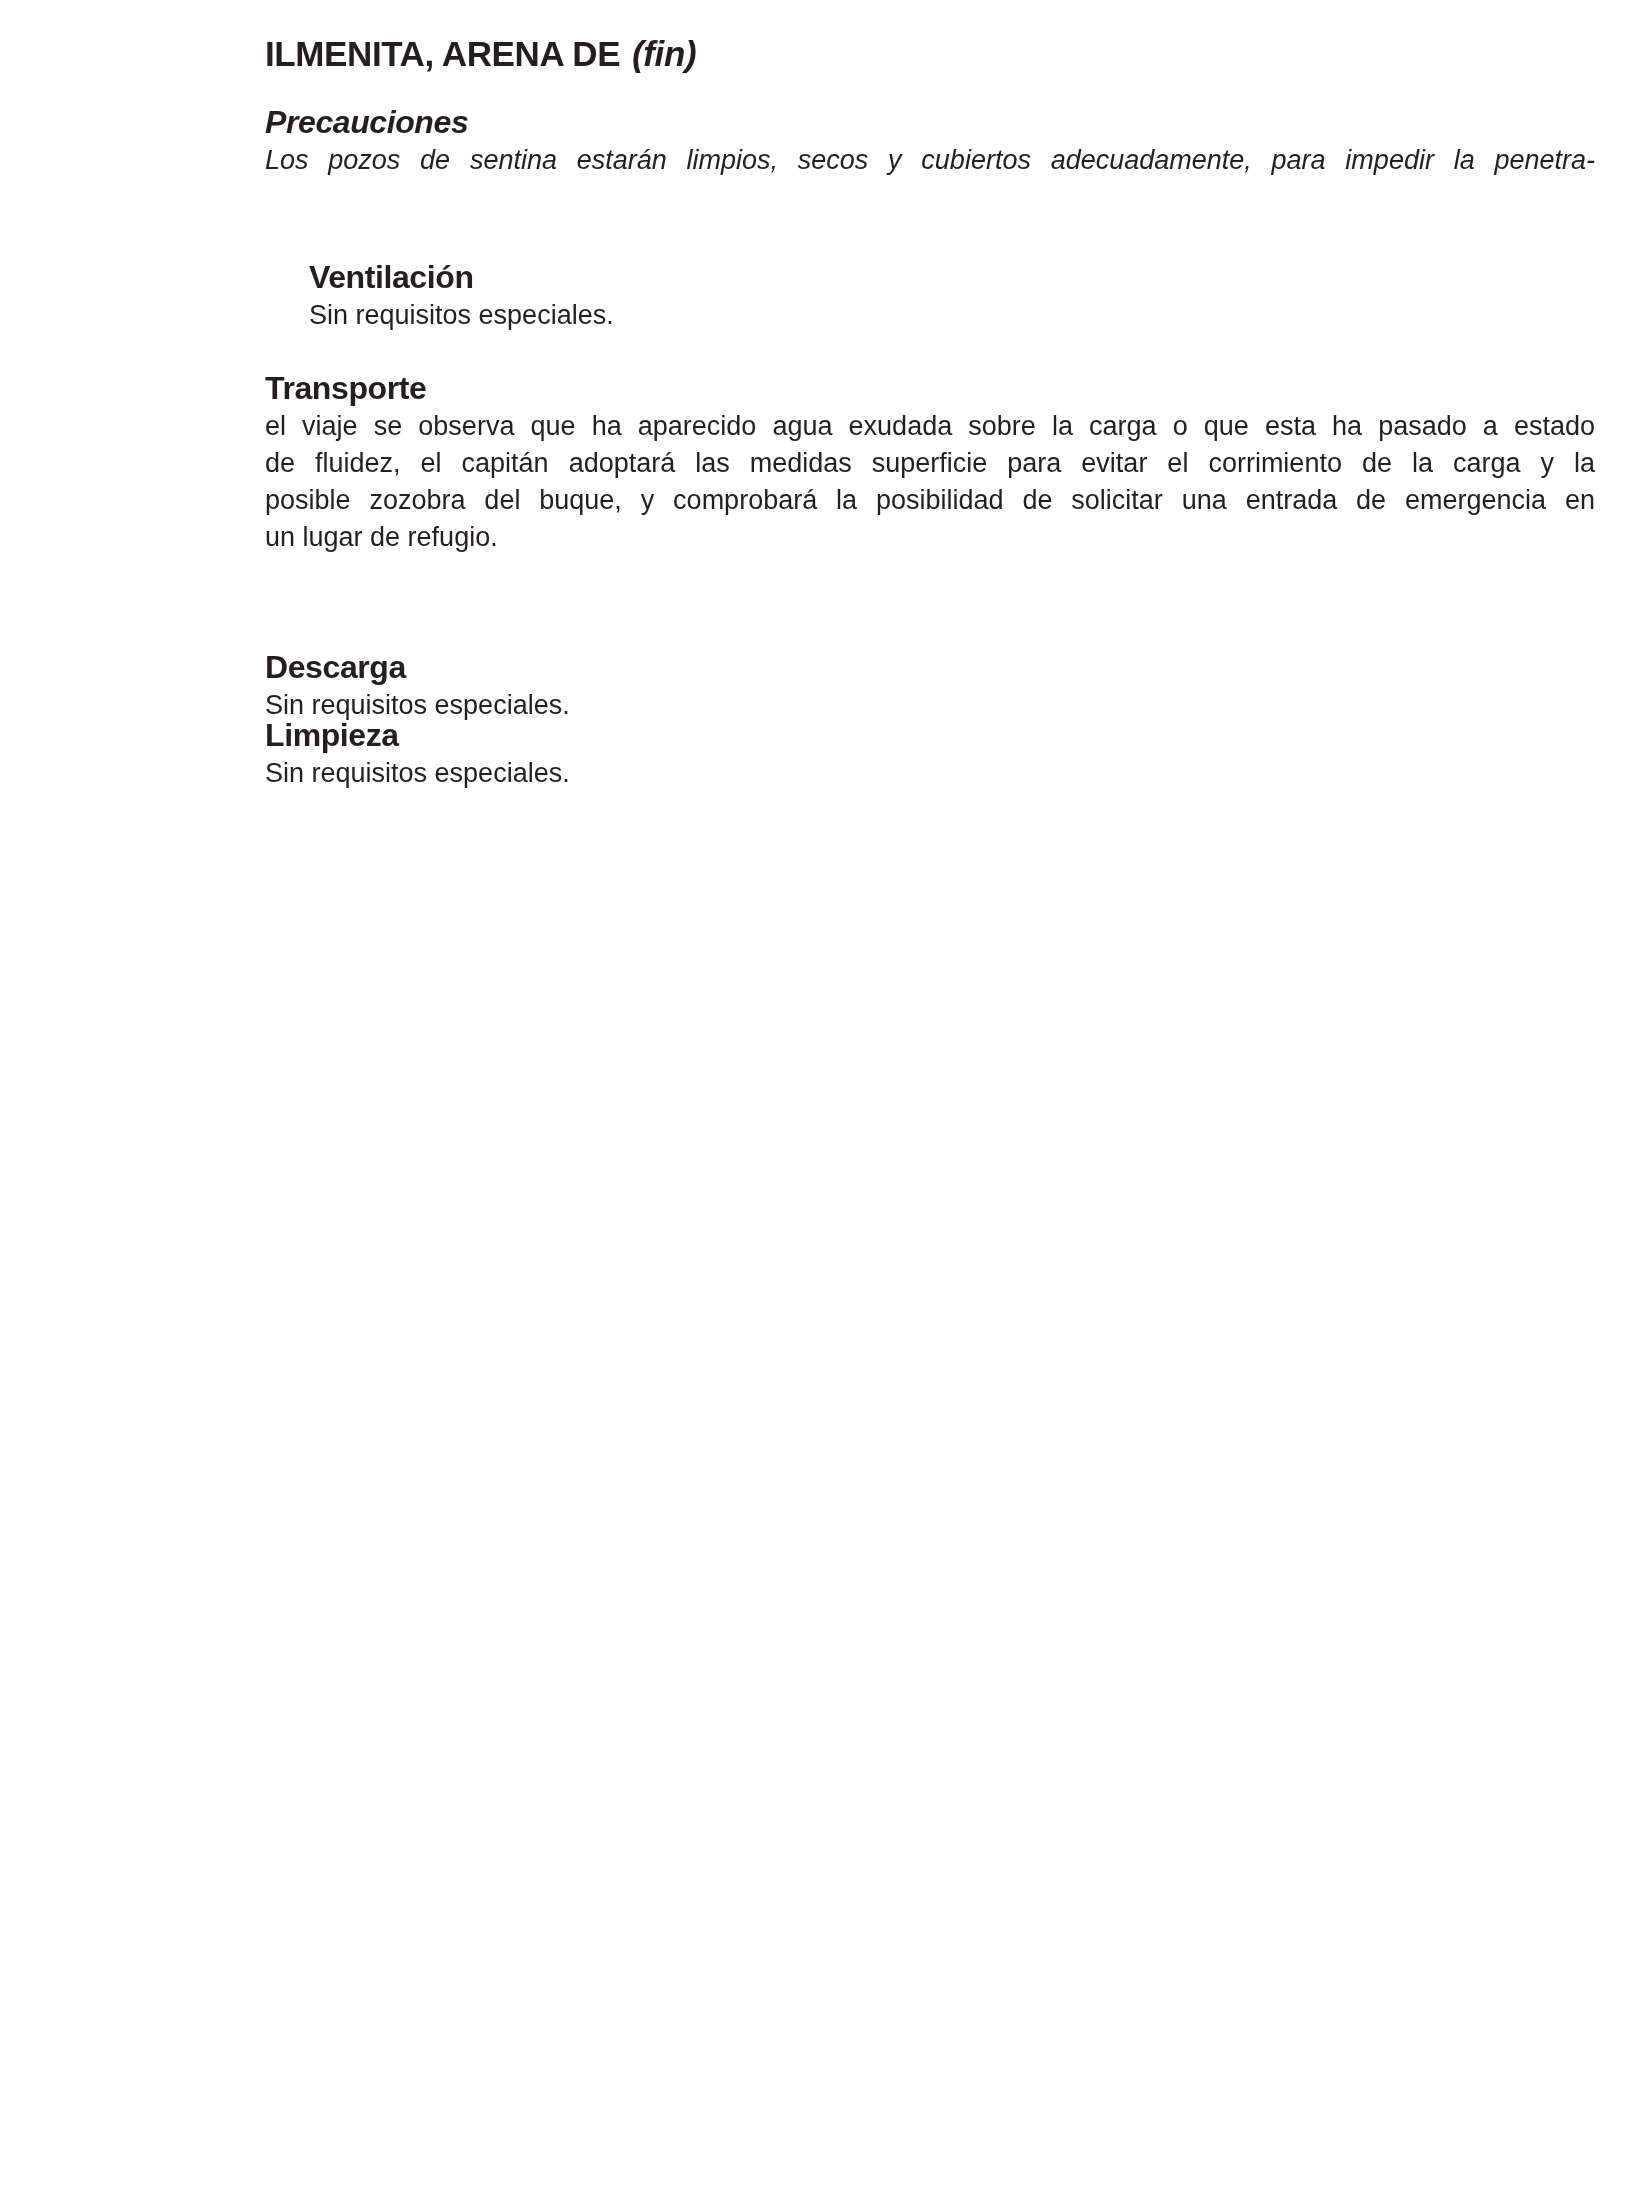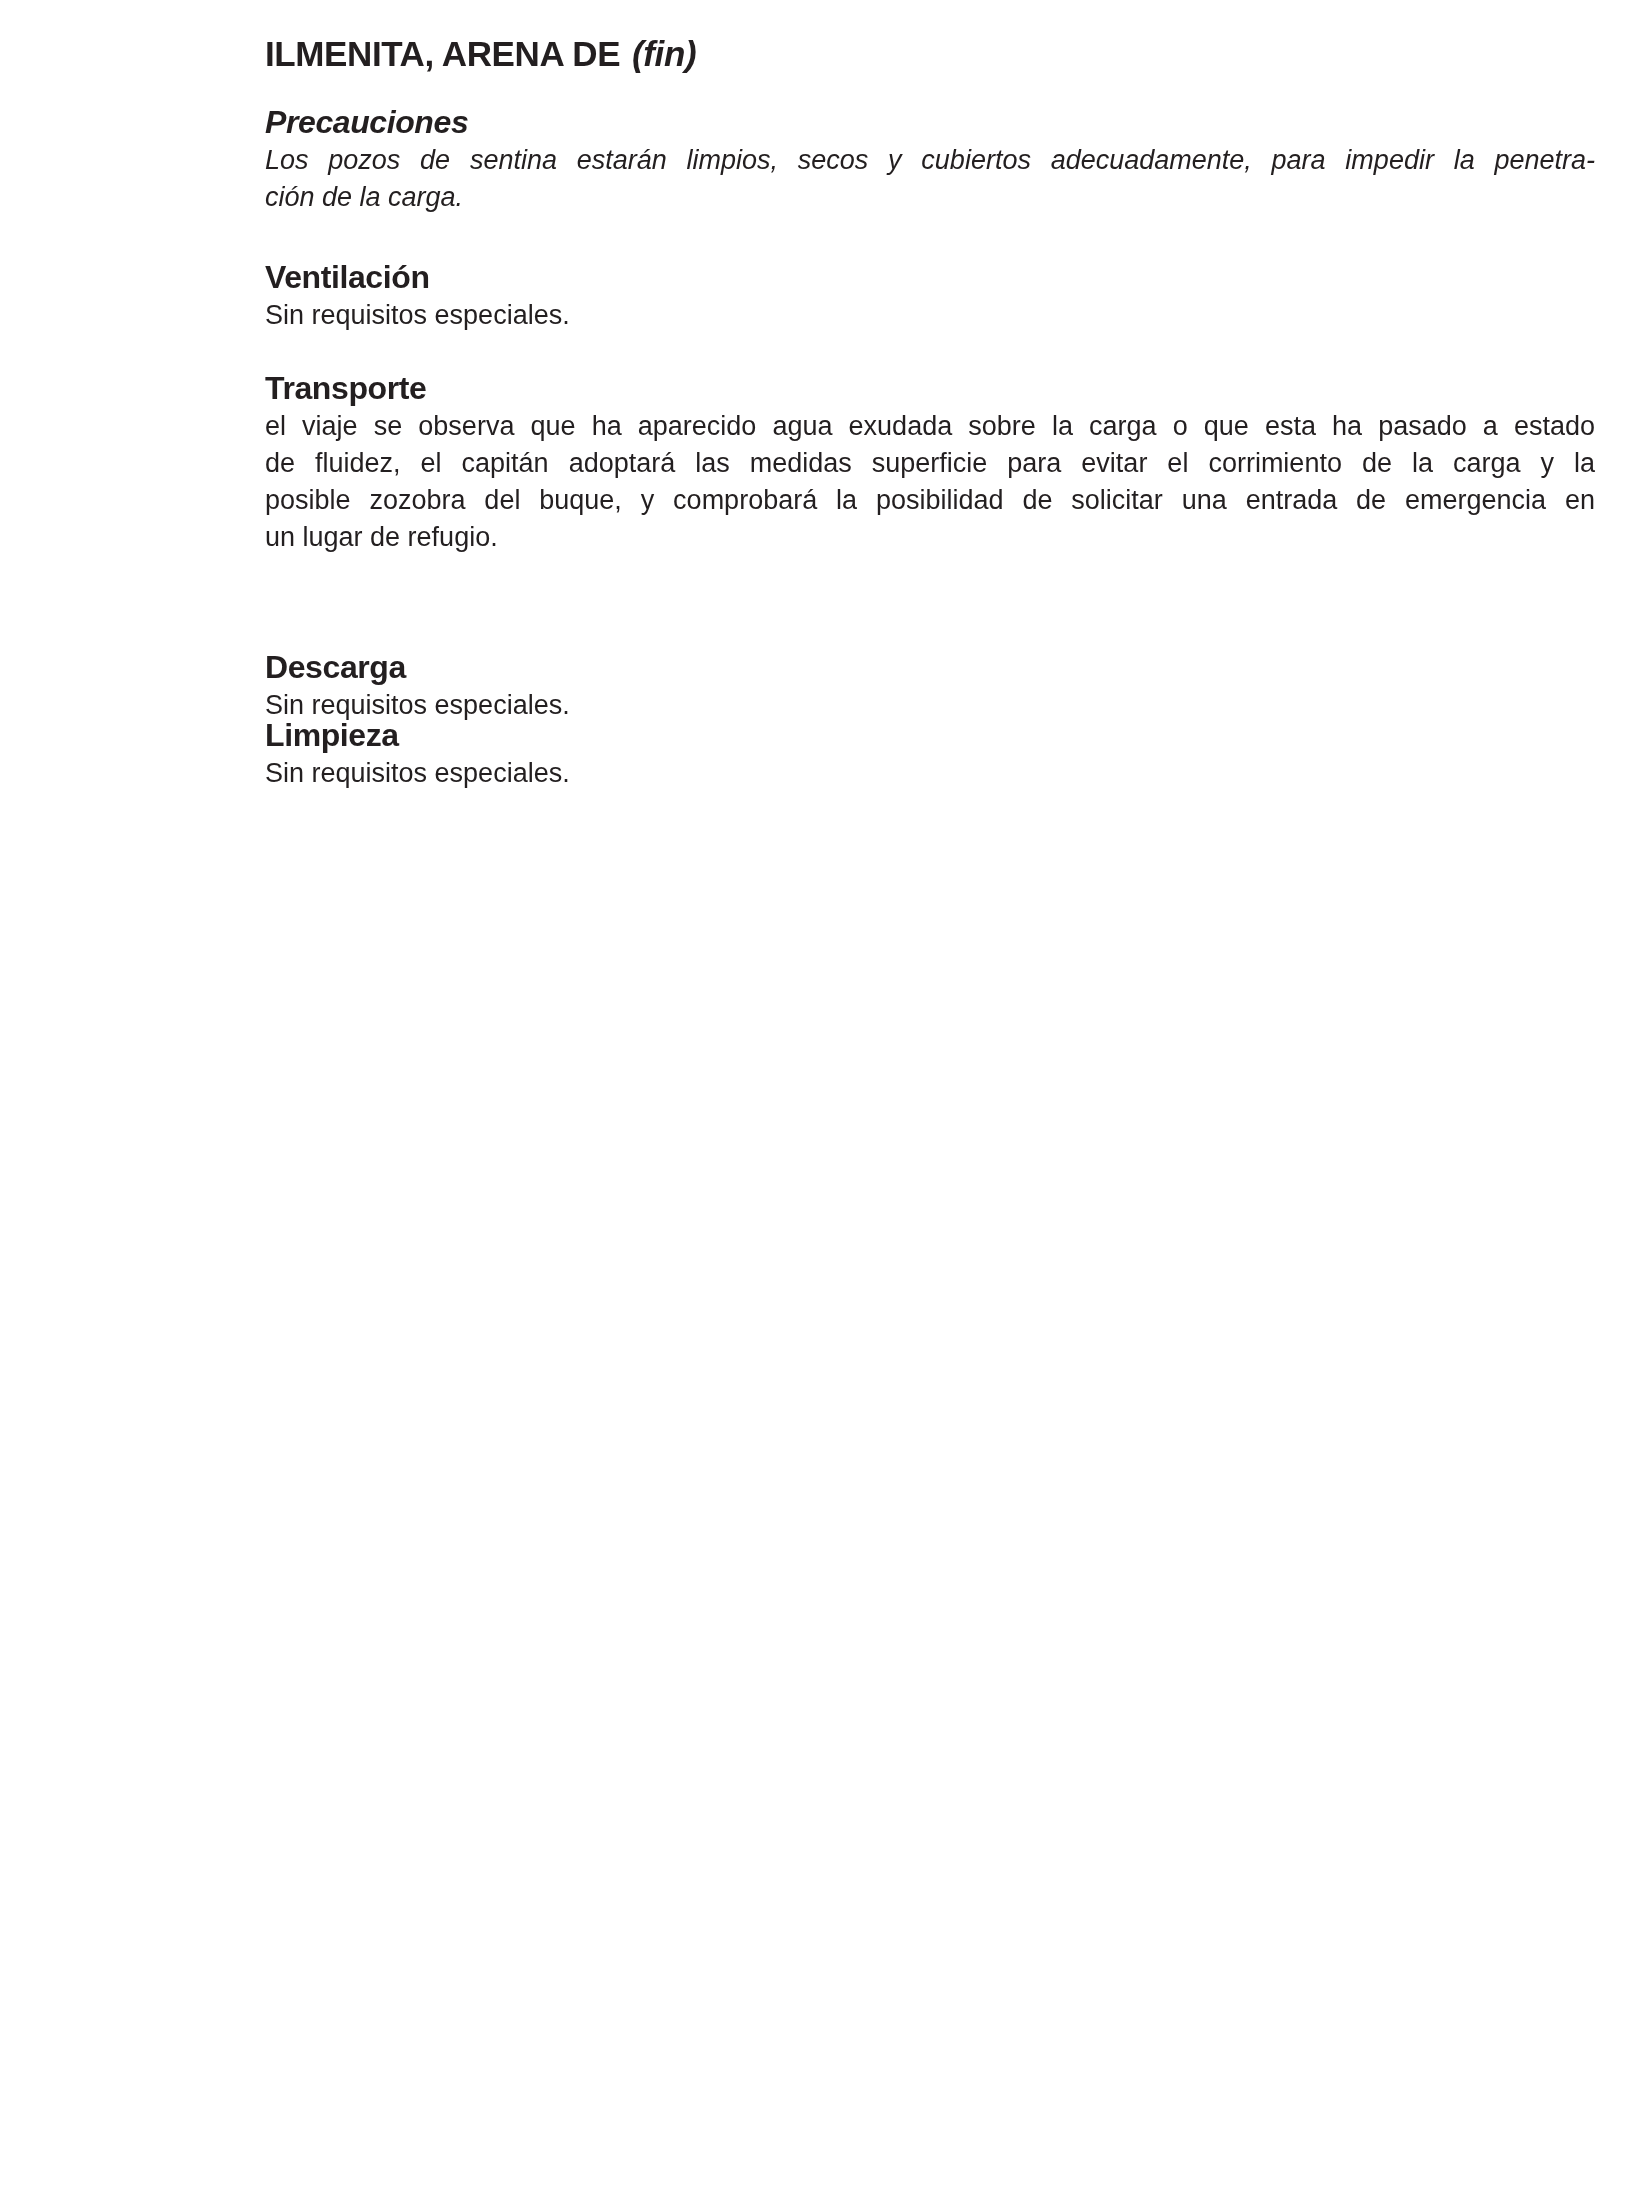--- a/index.html
+++ b/index.html
@@ -19,25 +19,24 @@
 <div class="page">
 
   <div class="title">
     <span>ILMENITA, ARENA DE</span><span class="cont">(fin)</span>
   </div>
 
   <div class="section" style="top:102px;font-style:italic;">
     <div class="heading">Precauciones</div>
     <div class="para">
       <span class="line">Los pozos de sentina estarán limpios, secos y cubiertos adecuadamente, para impedir la penetra-</span>
-      <span class="line last">ción de la carga.</span>
     </div>
   </div>
 
-  <div class="section" style="top:257px;">
+  <div class="section" style="top:257px;margin-left:44px;">
     <div class="heading">Ventilación</div>
     <div class="para">
       <span class="line last">Sin requisitos especiales.</span>
     </div>
   </div>
 
   <div class="section" style="top:368px;">
     <div class="heading">Transporte</div>
     <div class="para">
       <span class="line">el viaje se observa que ha aparecido agua exudada sobre la carga o que esta ha pasado a estado</span>

